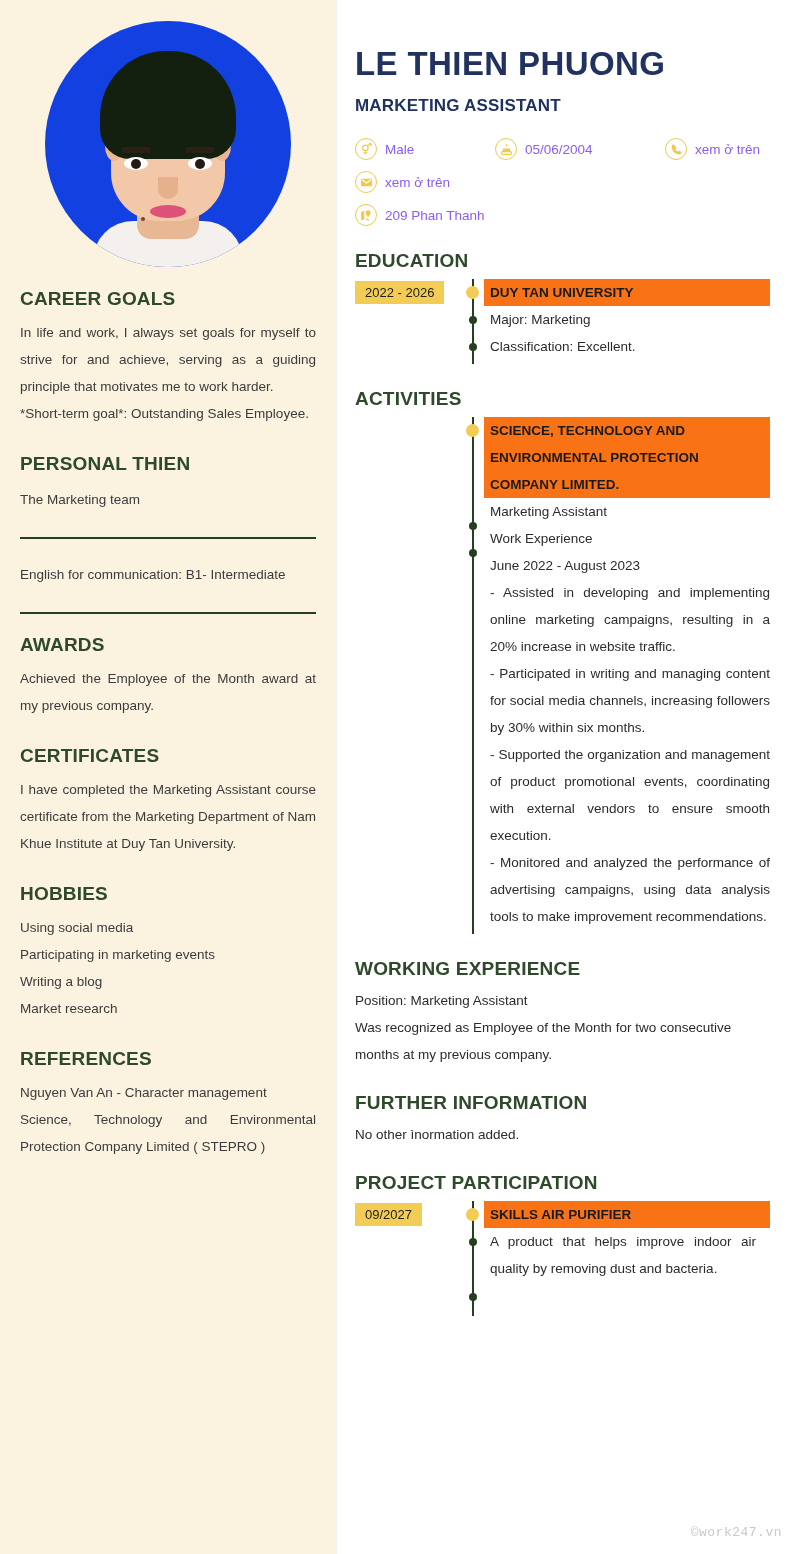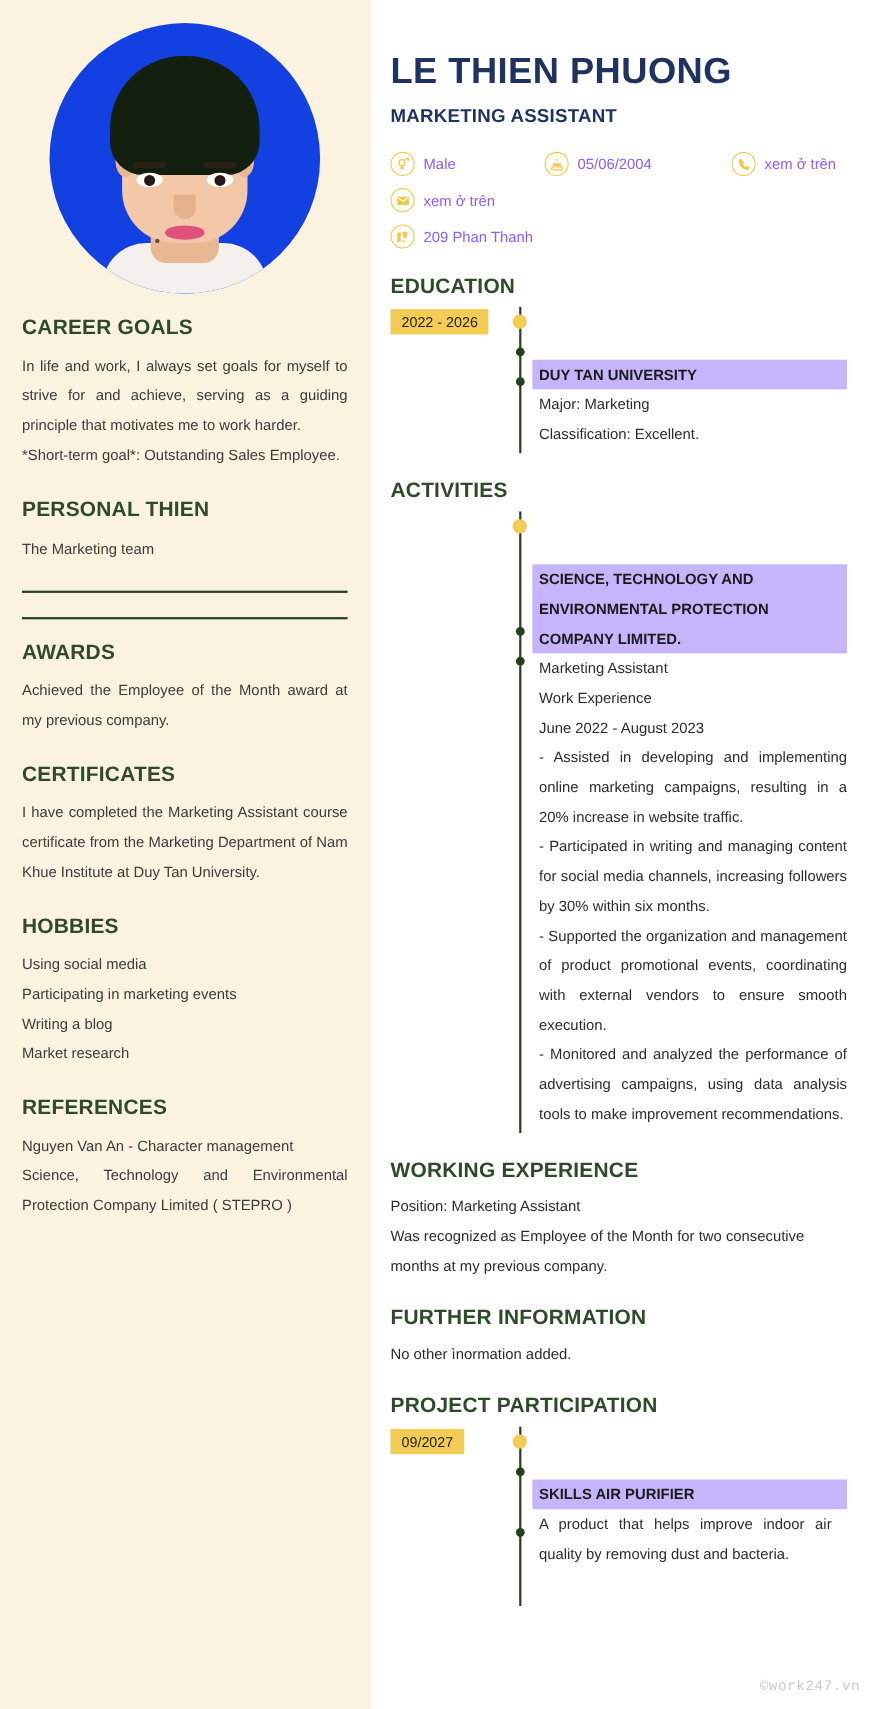--- a/index.html
+++ b/index.html
@@ -188,28 +188,27 @@
   }
   .tl-rail:before {
     content: "";
     position: absolute;
     left: 10px; top: 0; bottom: 0;
     width: 1.6px;
     background: #24401f;
   }
   .tl-body { flex: 1; padding-bottom: 4px; }
   .tl-title {
-    background: #c4b5fd;
+    background: #f97316;
     color: #1a1a1a;
     font-size: 13.5px;
     font-weight: bold;
     line-height: 27px;
     padding: 0 6px;
     display: block;
-    margin-top: 48px;
   }
   .tl-line {
     font-size: 13.5px;
     color: #2b2b2b;
     line-height: 27px;
     padding-left: 6px;
   }
   .tl-para {
     font-size: 13.5px;
     color: #2b2b2b;
@@ -280,20 +279,21 @@
     <section class="side-block">
       <h2 class="side-h">CAREER GOALS</h2>
       <p class="side-p">In life and work, I always set goals for myself to strive for and achieve, serving as a guiding principle that motivates me to work harder.</p>
       <p class="side-line">*Short-term goal*: Outstanding Sales Employee.</p>
     </section>
 
     <section>
       <h2 class="side-h">PERSONAL THIEN</h2>
       <div class="skill-row side-line">The Marketing team</div>
       <hr class="divider">
+      <div class="skill-row side-line">English for communication: B1- Intermediate</div>
       <hr class="divider">
     </section>
 
     <section class="side-block" style="margin-top:20px;">
       <h2 class="side-h">AWARDS</h2>
       <p class="side-p">Achieved the Employee of the Month award at my previous company.</p>
     </section>
 
     <section class="side-block">
       <h2 class="side-h">CERTIFICATES</h2>

